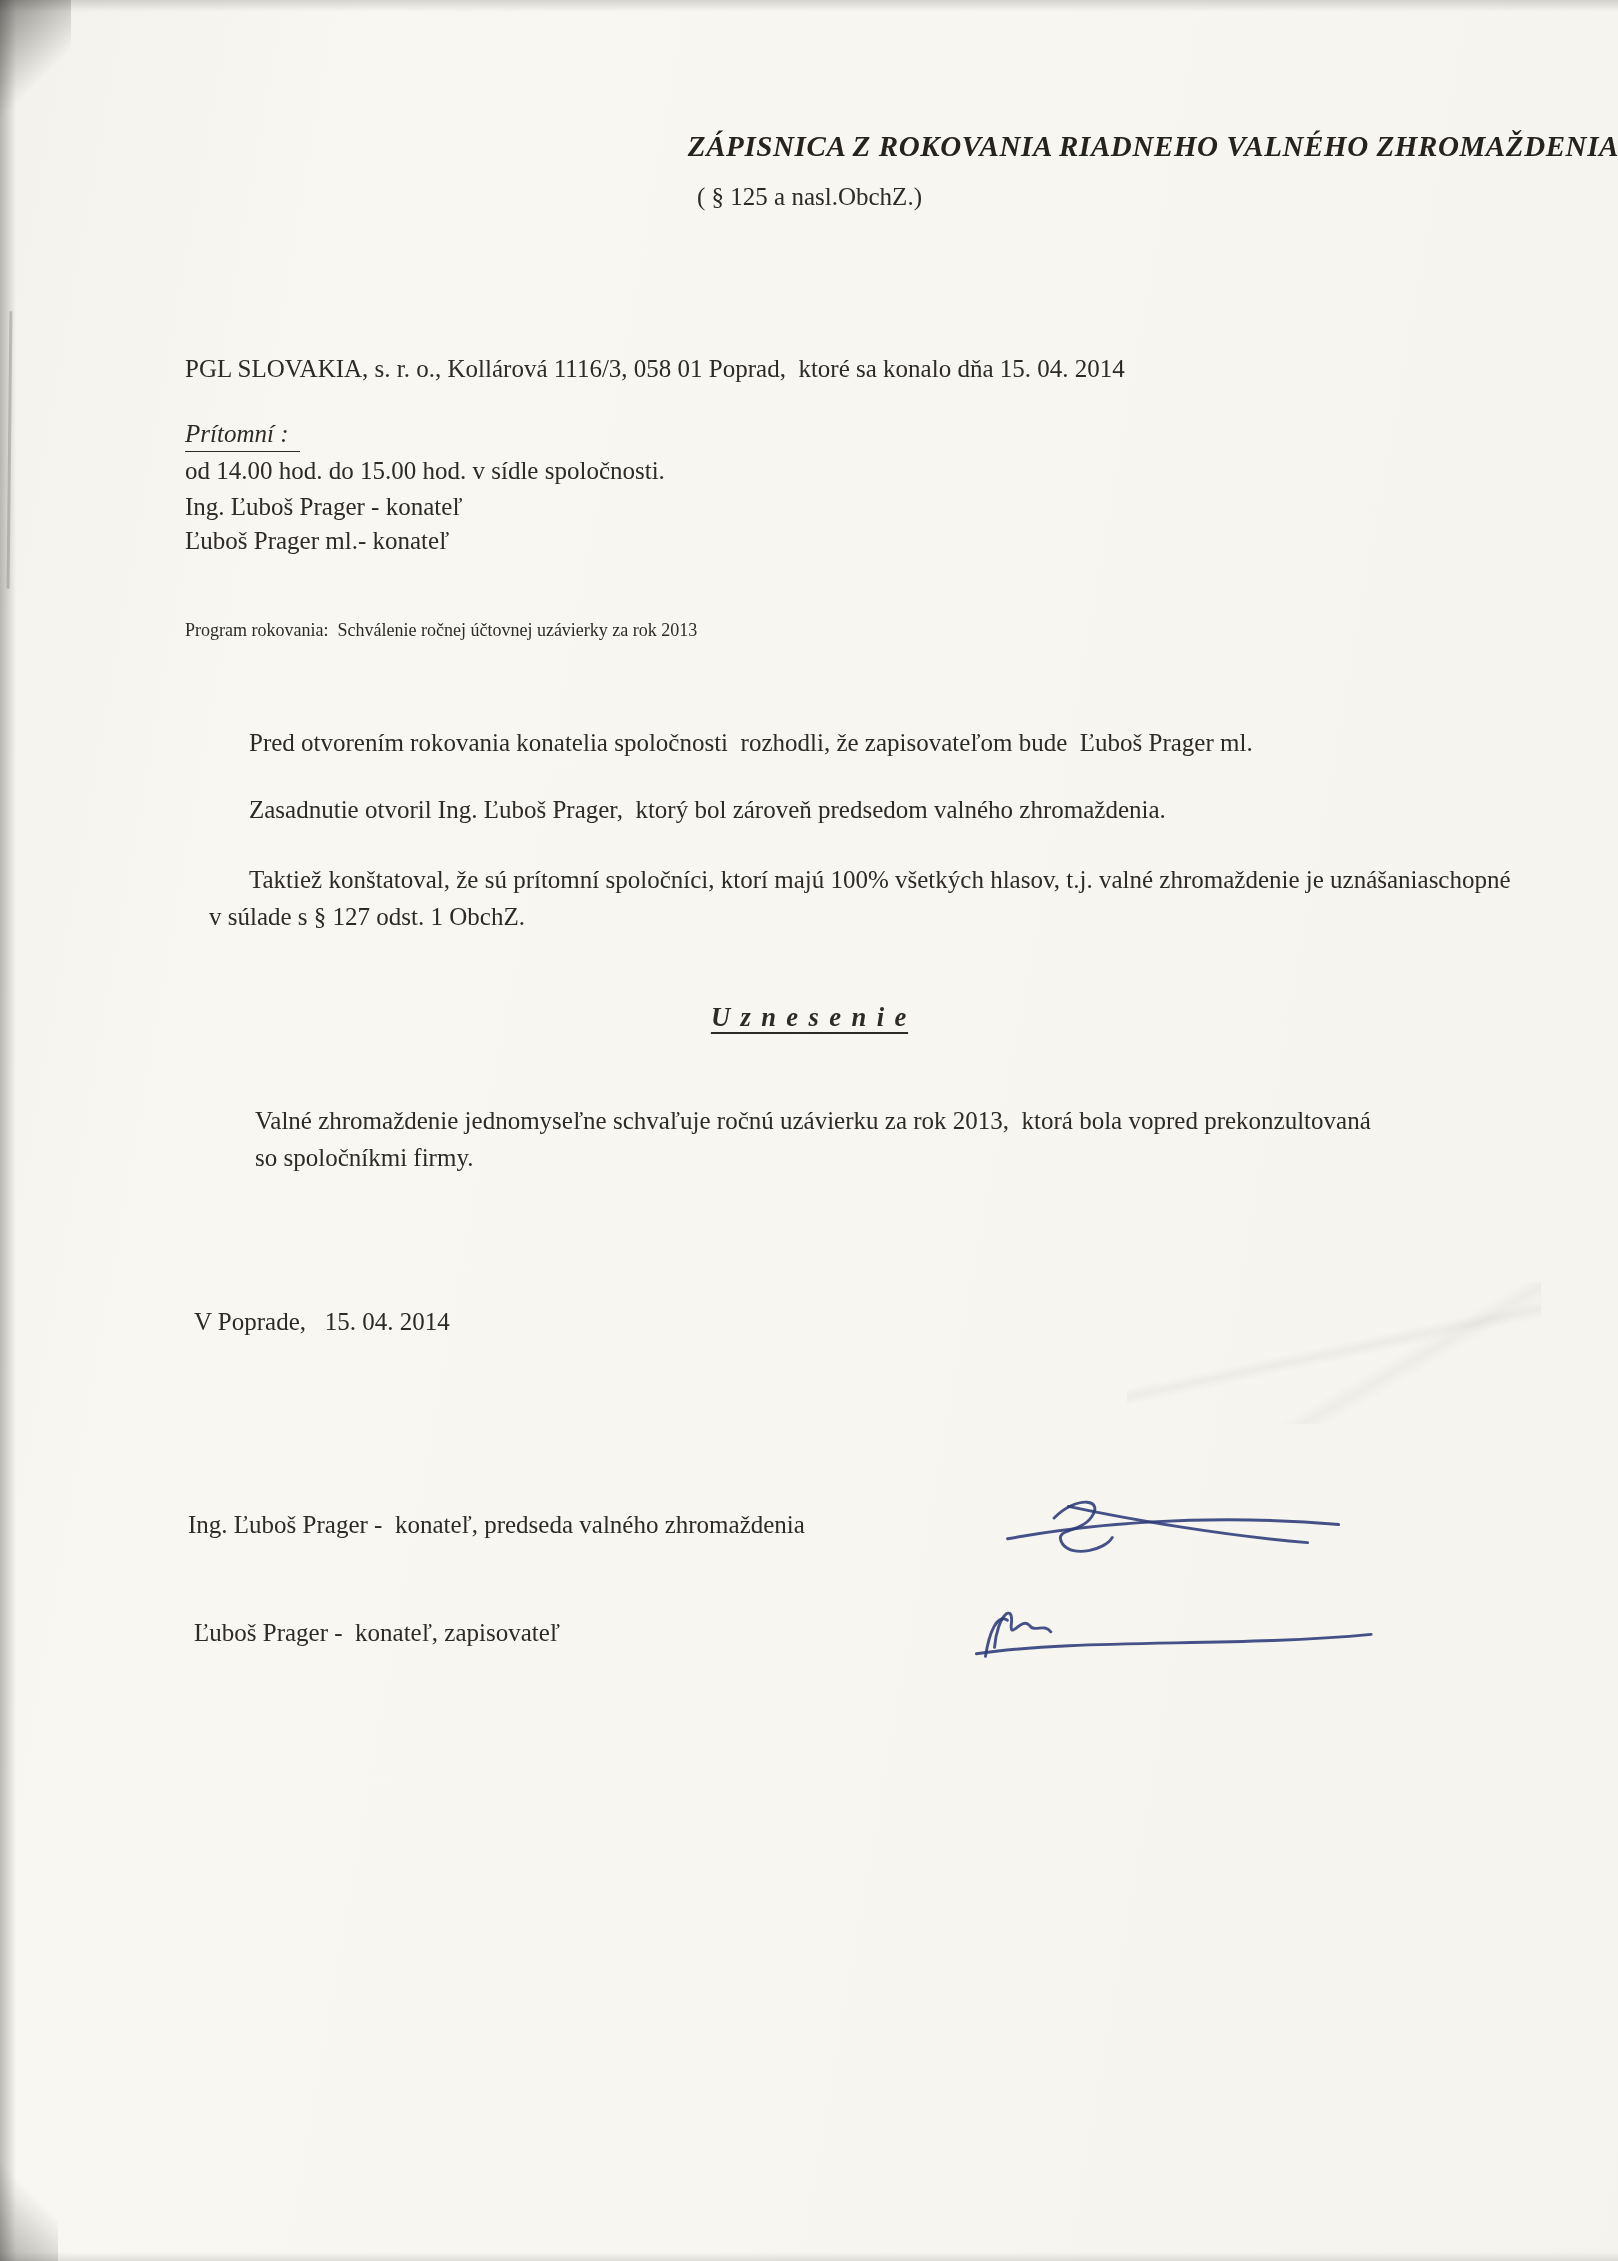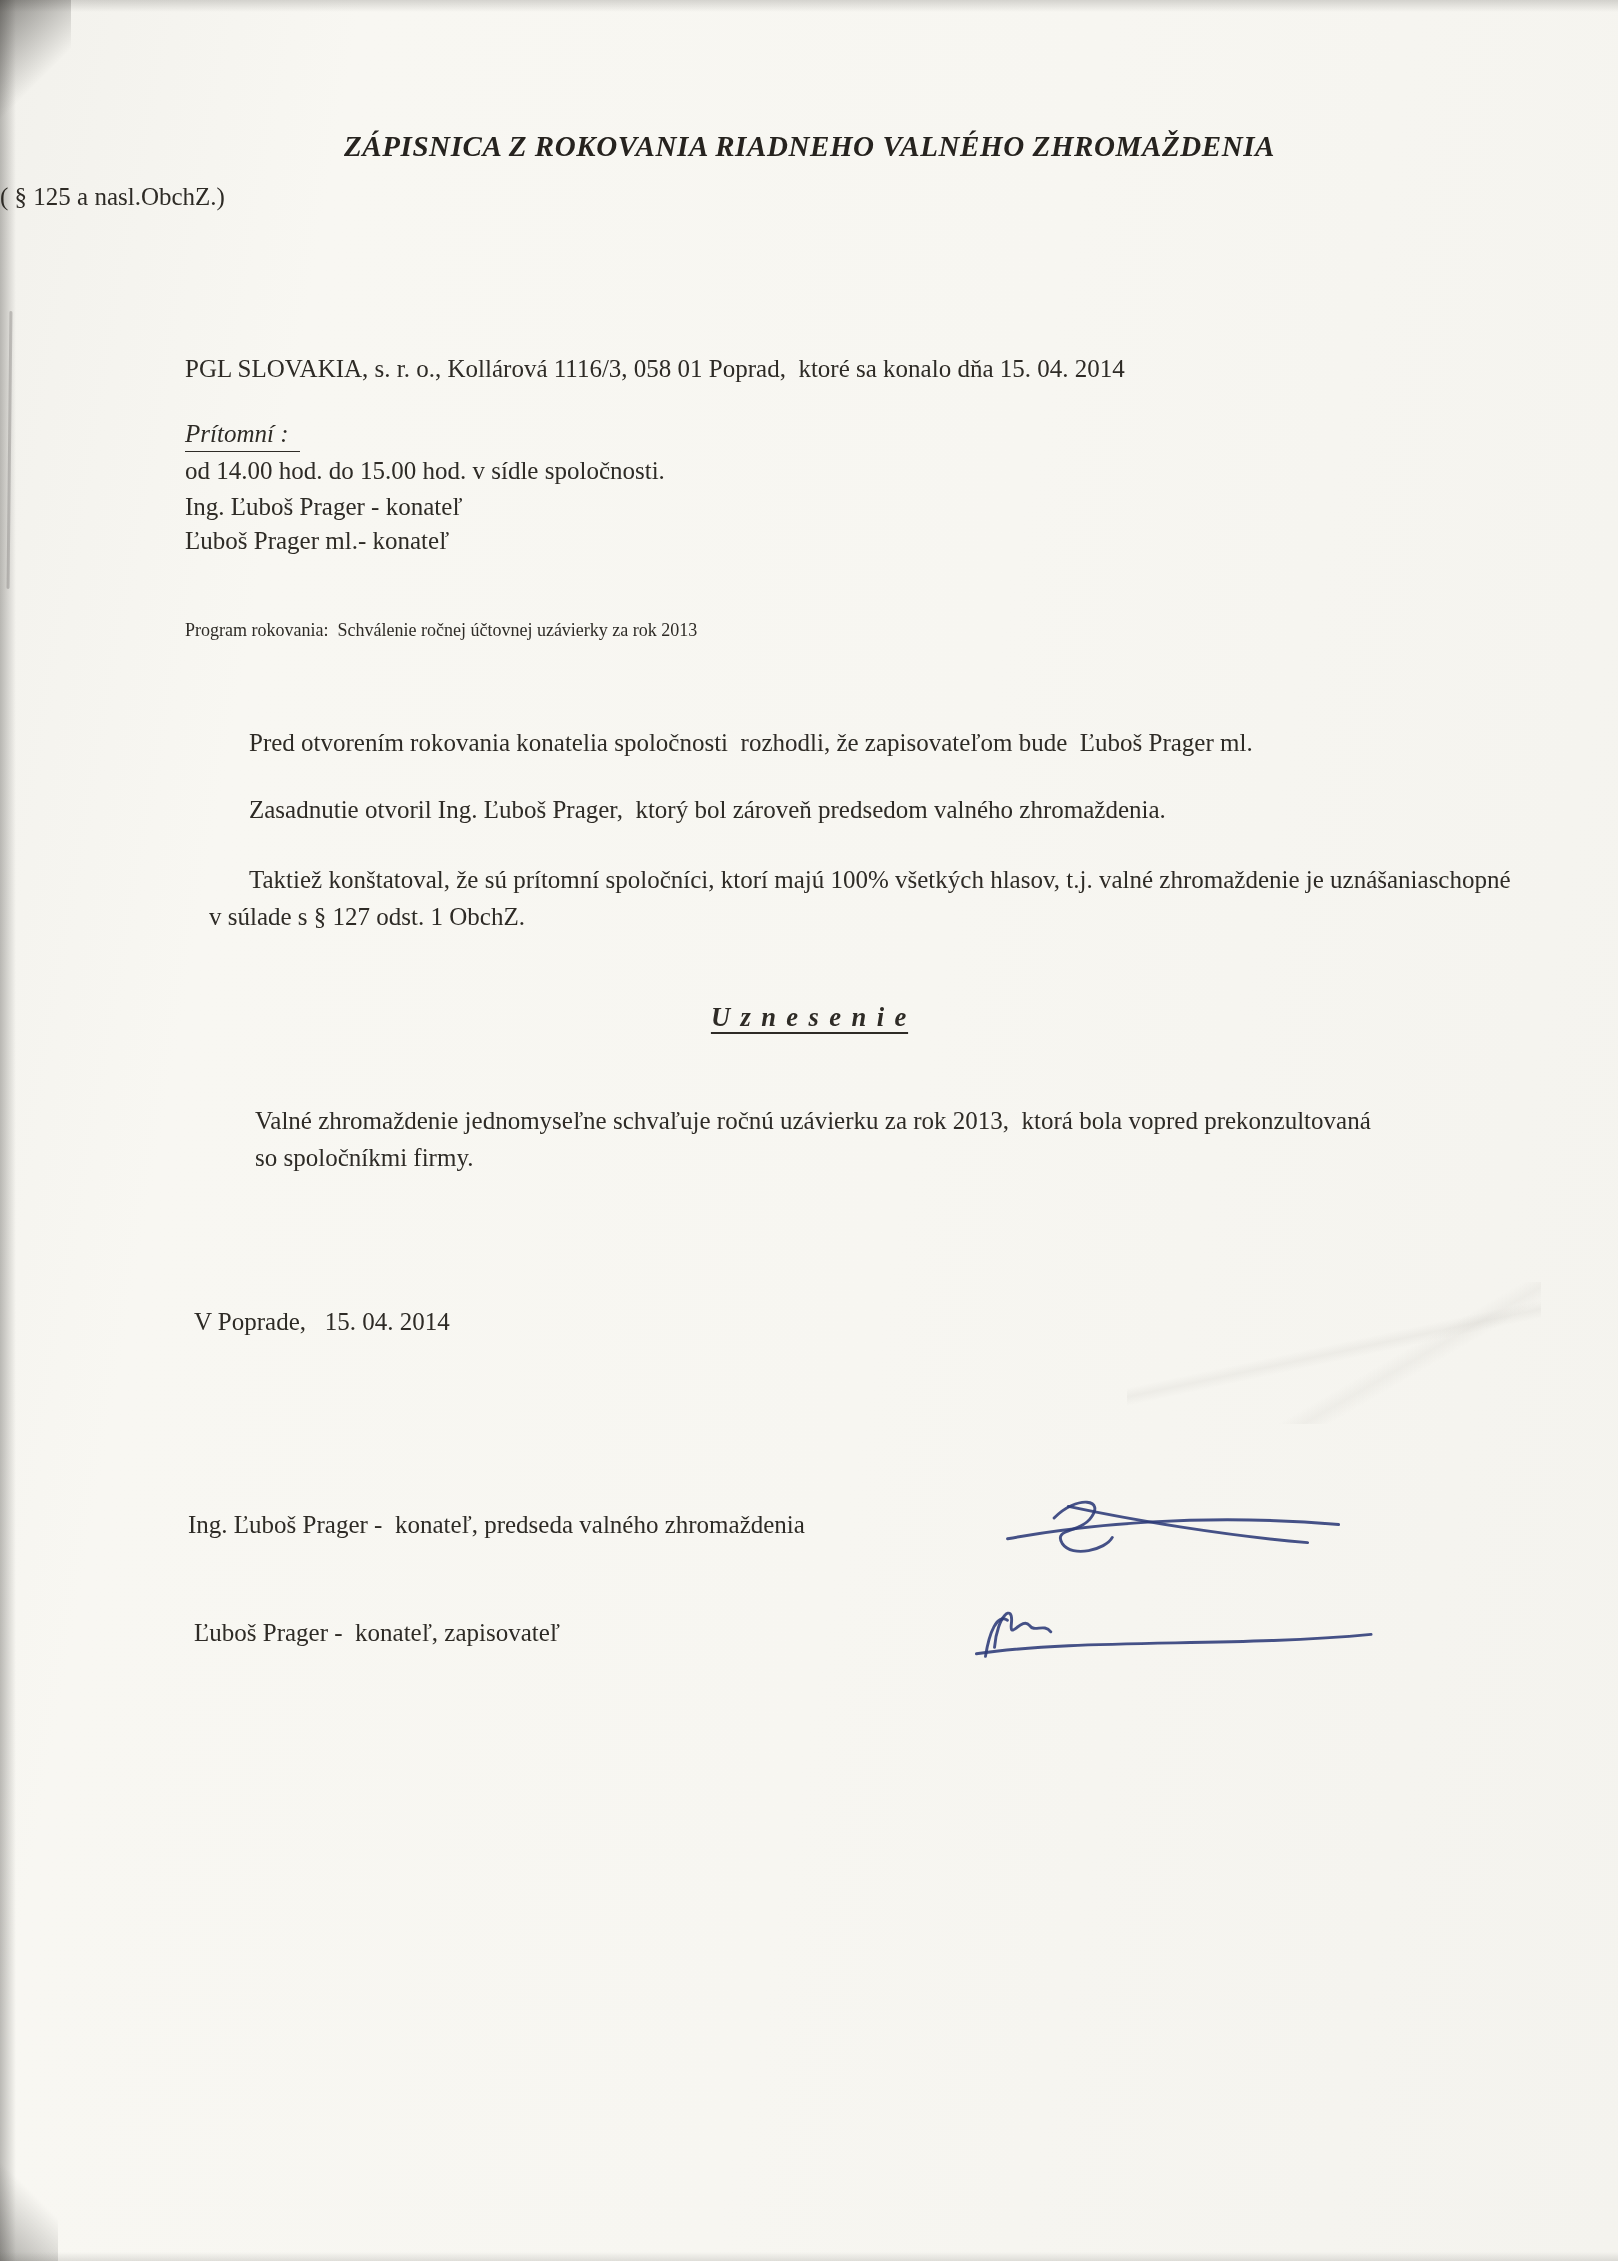--- a/index.html
+++ b/index.html
@@ -47,26 +47,26 @@
     position: absolute; right: 78px; top: 1282px; width: 414px; height: 142px;
     background:
       linear-gradient(168deg, rgba(120,115,108,0) 46%, rgba(120,115,108,0.07) 50%, rgba(120,115,108,0) 54%),
       linear-gradient(150deg, rgba(120,115,108,0) 60%, rgba(120,115,108,0.06) 64%, rgba(120,115,108,0) 68%);
     pointer-events: none;
   }
 
   
   .doc-title {
     position: absolute; top: 130px; left: 0; width: 100%;
-    text-align: center; font-size: 29px; font-weight: bold; font-style: italic;
+    text-align: right; font-size: 29px; font-weight: bold; font-style: italic;
     letter-spacing: 0.6px; color: #26231f; margin: 0;
   }
   .doc-subtitle {
     position: absolute; top: 183px; left: 0; width: 100%;
-    font-size: 25px;
+    text-align: center; font-size: 25px;
   }
   .intro {
     position: absolute; top: 284px; left: 185px;
     font-size: 25px; line-height: 34px; white-space: pre-wrap;
   }
   .attendees-heading {
     position: absolute; top: 420px; left: 185px;
     font-size: 25px; font-style: italic; text-decoration: underline;
   }
   .attendees-heading .ul {

